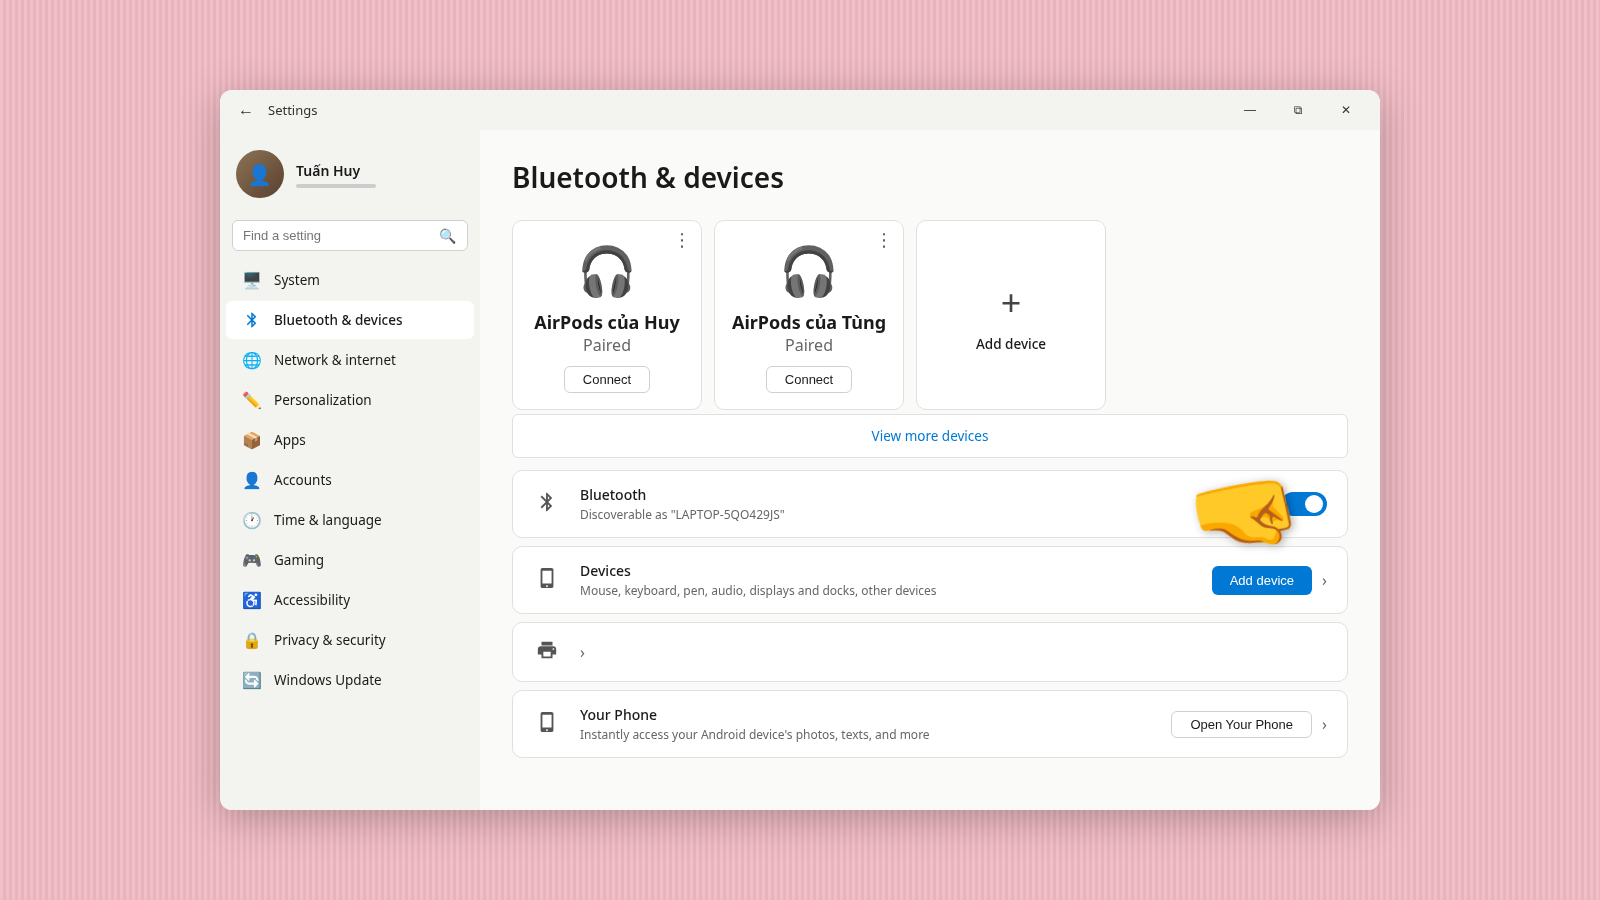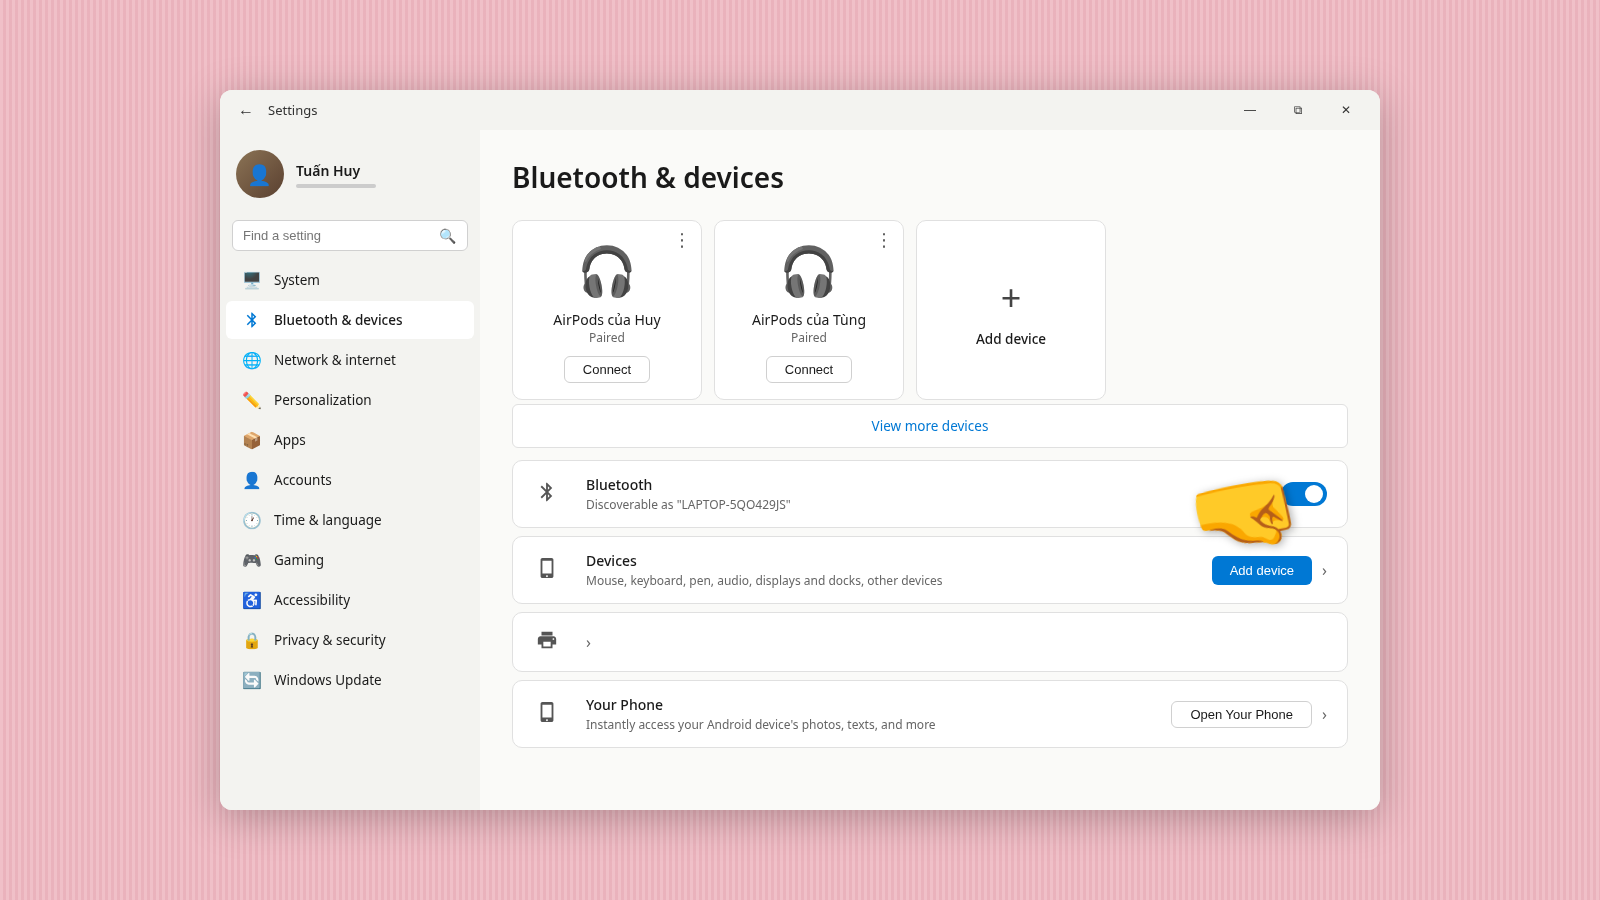--- a/index.html
+++ b/index.html
@@ -219,27 +219,27 @@
       font-size: 18px;
       color: #555;
       line-height: 1;
     }
     .device-icon {
       font-size: 48px;
       margin-bottom: 8px;
       color: #555;
     }
     .device-name {
-      font-size: 14px;
-      font-weight: 400;
+      font-size: 18px;
+      font-weight: 700;
       color: #1a1a1a;
       text-align: left;
     }
     .device-status {
-      font-size: 12px;
+      font-size: 16px;
       color: #666;
       margin-bottom: 10px;
       text-align: right;
     }
     .connect-btn {
       border: 1px solid #d0d0d0;
       background: white;
       border-radius: 6px;
       padding: 5px 18px;
       font-size: 13px;
@@ -280,21 +280,21 @@
       color: #0078d4;
     }
     .setting-row {
       background: white;
       border: 1px solid #e0e0e0;
       border-radius: 10px;
       padding: 14px 20px;
       margin-bottom: 8px;
       display: flex;
       align-items: center;
-      gap: 25px;
+      gap: 19px;
     }
     .setting-row-icon {
       font-size: 22px;
       color: #555;
       width: 28px;
       text-align: center;
     }
     .setting-row-text {
       flex: 1;
     }

